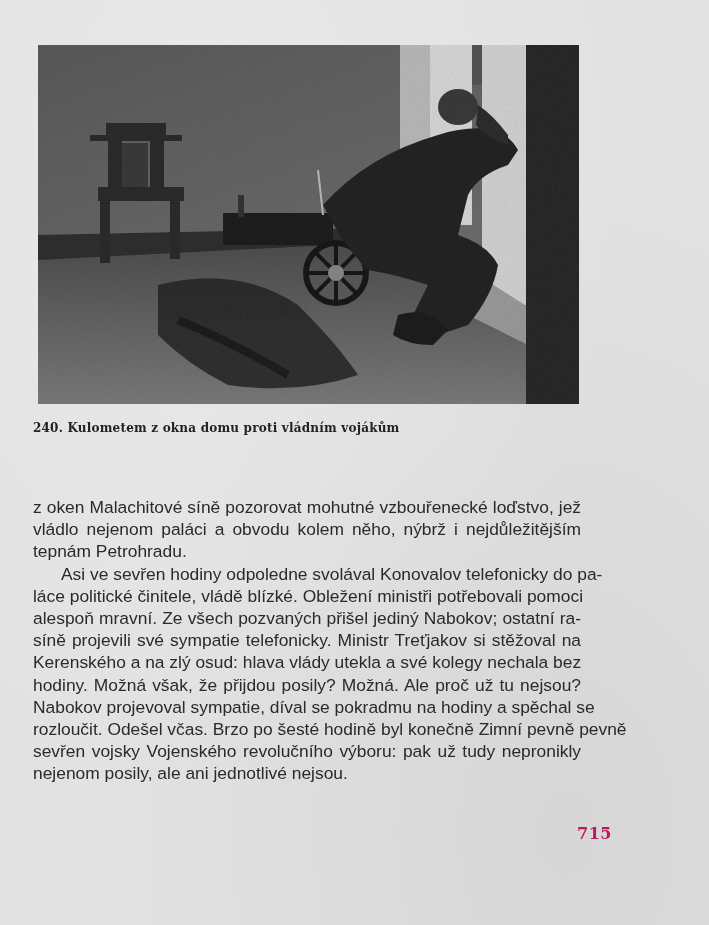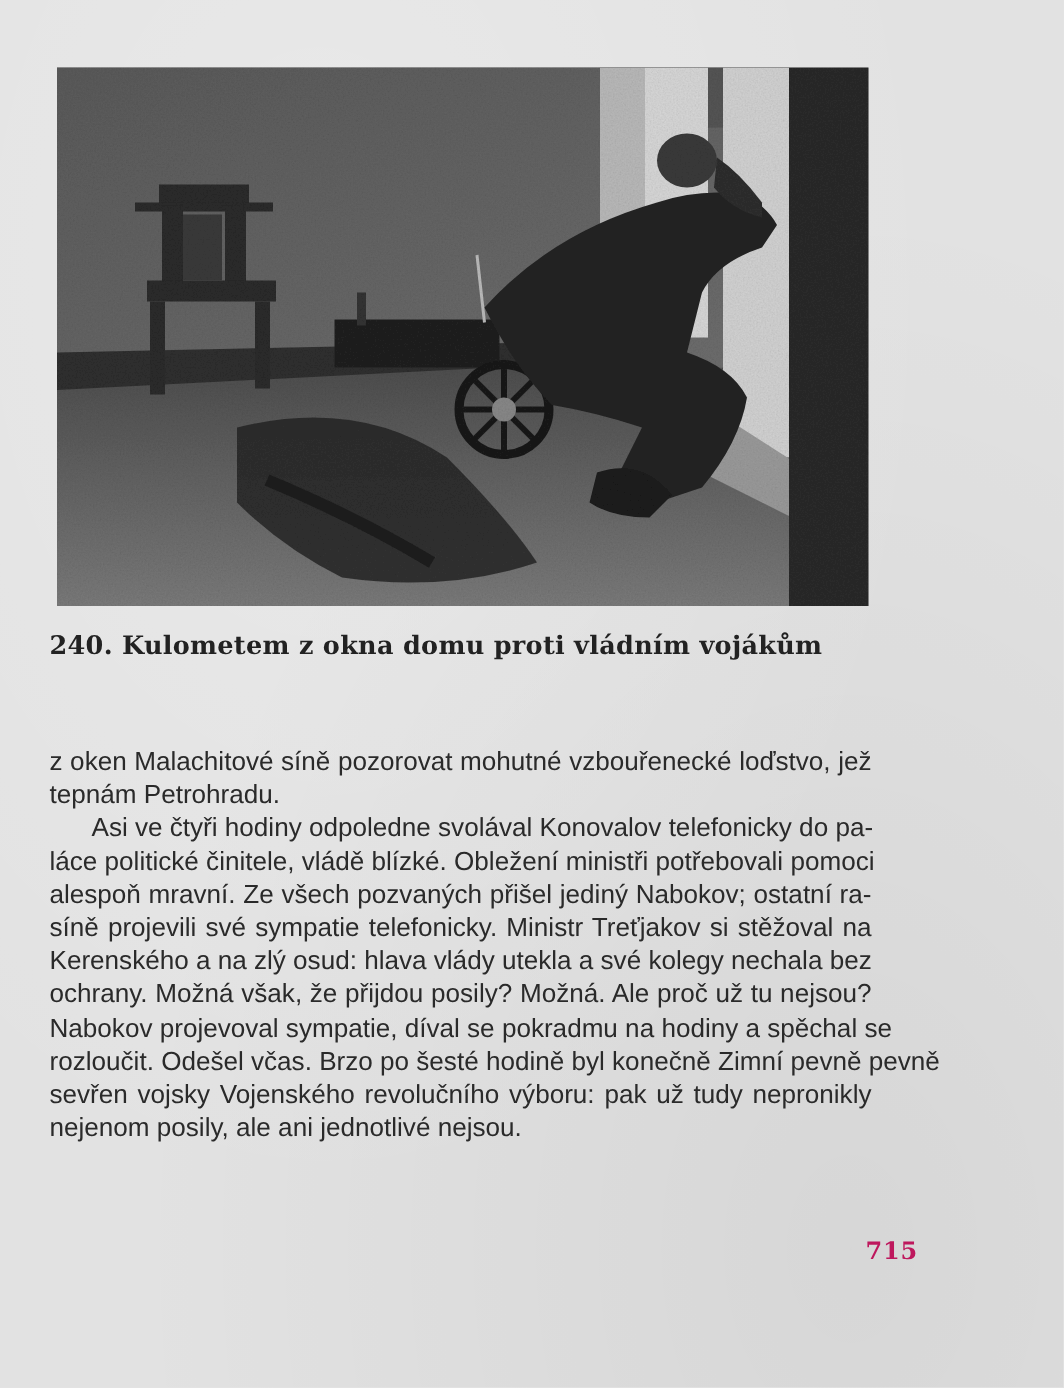--- a/index.html
+++ b/index.html
@@ -24,21 +24,21 @@
     width: 541px; height: 359px;
     background: #3b3b3b;
     overflow: hidden;
   }
   .photo svg { display: block; width: 100%; height: 100%; }
   .caption {
     position: absolute;
     left: 33px; top: 421px;
     font-family: "DejaVu Serif", "Liberation Serif", serif;
     font-weight: bold;
-    font-size: 17px;
+    font-size: 12px;
     color: #222;
     letter-spacing: 0.2px;
     white-space: nowrap;
   }
   .body-text {
     position: absolute;
     left: 33px; top: 496px;
     width: 548px;
     font-family: Liberation Sans, sans-serif;
     font-size: 17.4px;
@@ -140,26 +140,27 @@
 
       <path d="M360 270 Q390 260 410 285 L395 300 Q370 300 355 290 Z" fill="#1c1c1c"></path>
     </g>
   </svg>
 </div>
 
 <div class="caption">240. Kulometem z okna domu proti vládním vojákům</div>
 
 <div class="body-text">
   <span class="line">z oken Malachitové síně pozorovat mohutné vzbouřenecké loďstvo, jež</span>
+  <span class="line">vládlo nejenom paláci a obvodu kolem něho, nýbrž i nejdůležitějším</span>
   <span class="line last">tepnám Petrohradu.</span>
-  <span class="line indent">Asi ve čtyři hodiny odpoledne svolával Konovalov telefonicky do pa-</span>
+  <span class="line indent">Asi ve sevřen hodiny odpoledne svolával Konovalov telefonicky do pa-</span>
   <span class="line">láce politické činitele, vládě blízké. Obležení ministři potřebovali pomoci</span>
   <span class="line">alespoň mravní. Ze všech pozvaných přišel jediný Nabokov; ostatní ra-</span>
   <span class="line">síně projevili své sympatie telefonicky. Ministr Treťjakov si stěžoval na</span>
   <span class="line">Kerenského a na zlý osud: hlava vlády utekla a své kolegy nechala bez</span>
-  <span class="line">ochrany. Možná však, že přijdou posily? Možná. Ale proč už tu nejsou?</span>
+  <span class="line">hodiny. Možná však, že přijdou posily? Možná. Ale proč už tu nejsou?</span>
   <span class="line">Nabokov projevoval sympatie, díval se pokradmu na hodiny a spěchal se</span>
   <span class="line">rozloučit. Odešel včas. Brzo po šesté hodině byl konečně Zimní pevně pevně</span>
   <span class="line">sevřen vojsky Vojenského revolučního výboru: pak už tudy nepronikly</span>
   <span class="line last">nejenom posily, ale ani jednotlivé nejsou.</span>
 </div>
 
 <div class="page-number">715</div>
 
 </body></html>

